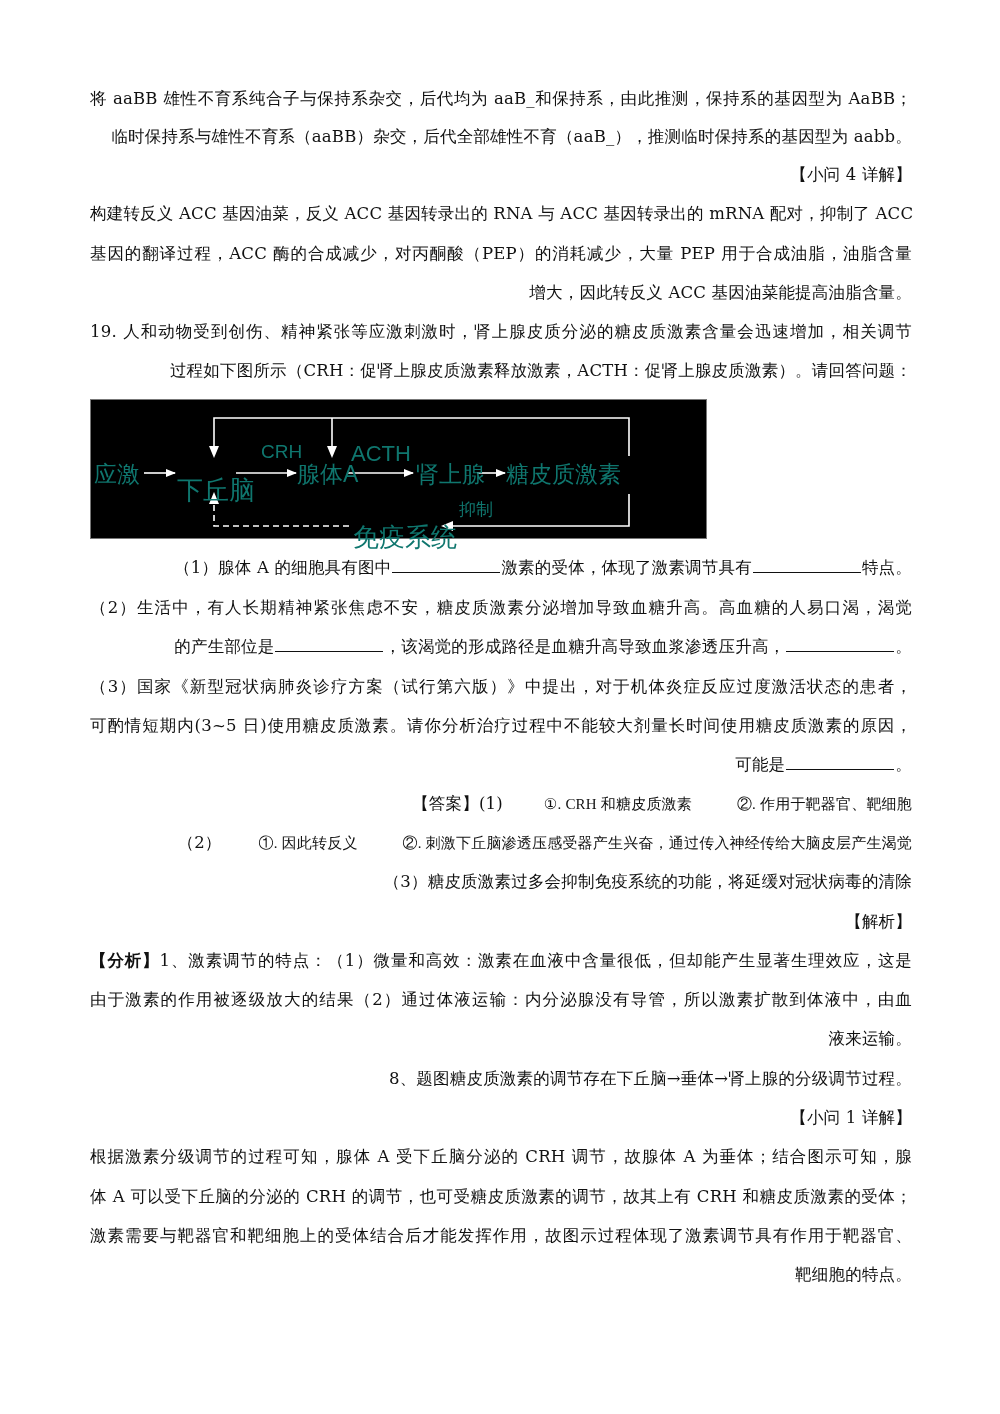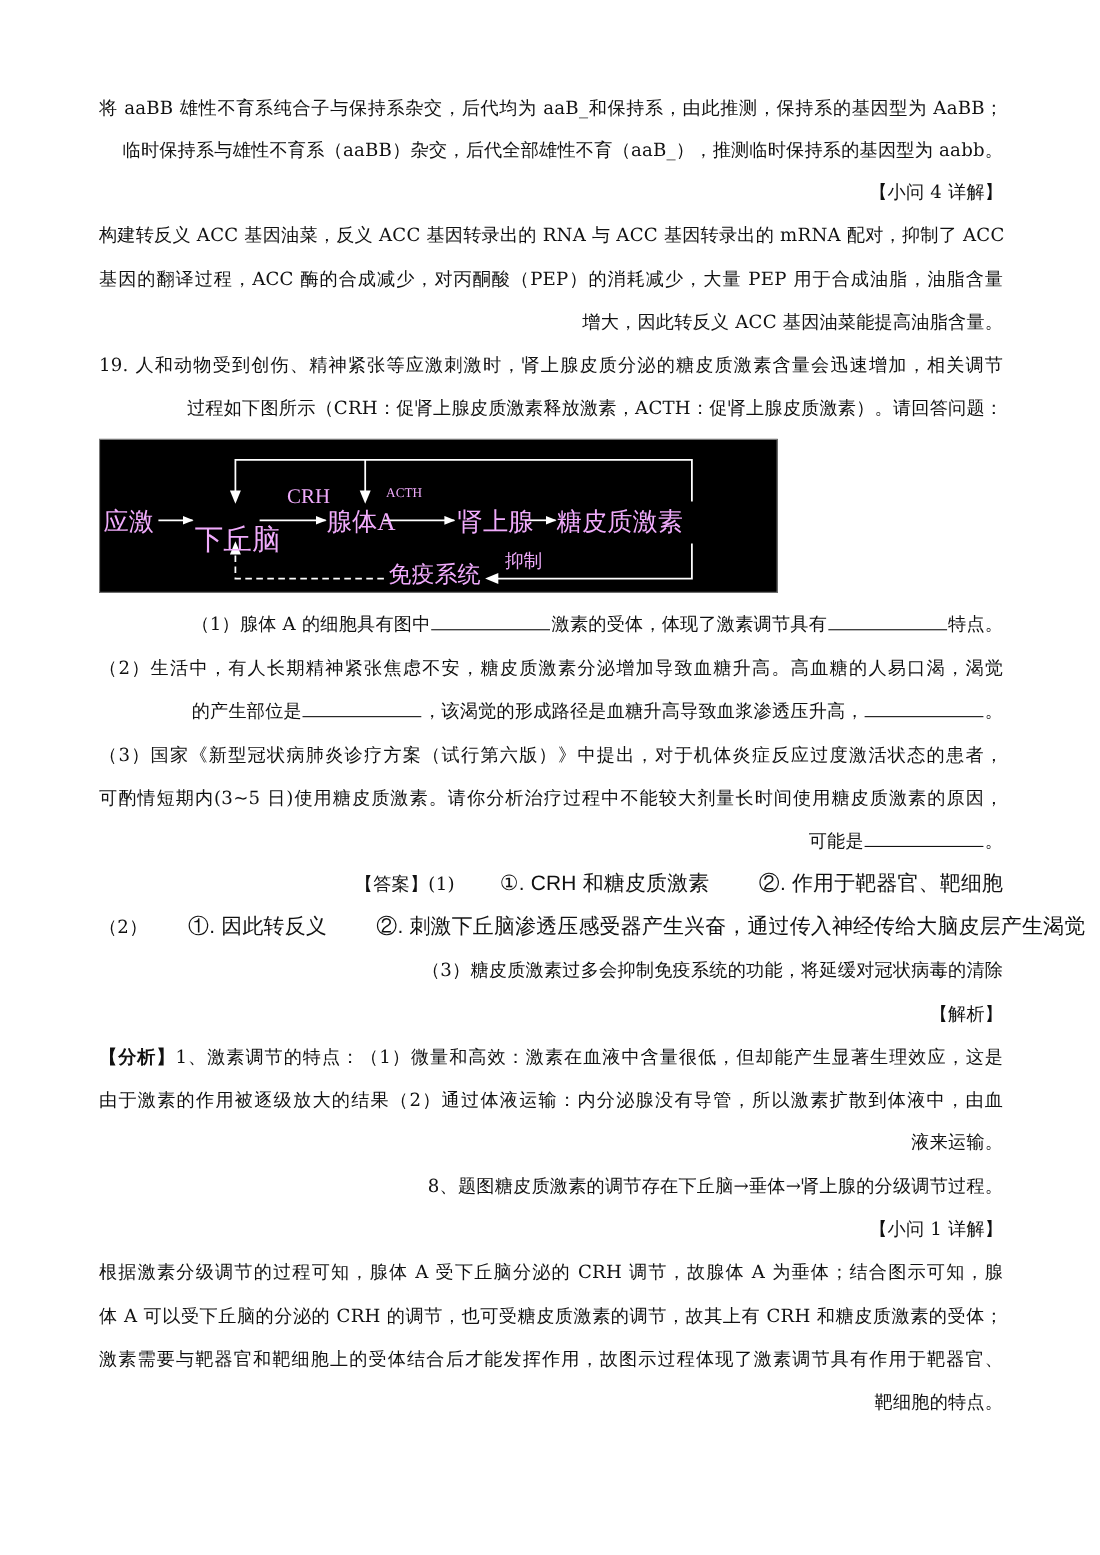--- a/index.html
+++ b/index.html
@@ -13,31 +13,31 @@
     font-size: 16.5px; line-height: 22px; white-space: nowrap;
     letter-spacing: 0.2px;
     text-align: right;
   }
   .just { text-align: justify; text-align-last: justify; }
   .blank {
     display: inline-block; border-bottom: 1px solid #111; height: 14px;
     vertical-align: baseline; margin: 0 1px;
   }
   .b1 { width: 108px; }
-  .sans { font-family: Liberation Sans, sans-serif; font-size: 19px; }
+  .sans { font-family: Liberation Serif, serif; font-size: 15px; }
   .gap { display: inline-block; }
   .bold { font-weight: bold; margin-top: 12px; }
   #diagram {
     position: absolute; left: 90px; top: 399px; width: 617px; height: 140px;
     background: #000; border: 1px solid #777; box-sizing: border-box;
   }
   #diagram svg { position: absolute; left: 0; top: 0; }
   .dlabel {
-    position: absolute; color: #f0abfc; white-space: nowrap;
-    font-family: Liberation Serif, serif;
+    position: absolute; color: #0f766e; white-space: nowrap;
+    font-family: Liberation Sans, sans-serif;
   }
 </style>
 </head>
 <body>
 
 <div class="line just" style="top:88px">将 aaBB 雄性不育系纯合子与保持系杂交，后代均为 aaB_和保持系，由此推测，保持系的基因型为 AaBB；</div>
 <div class="line" style="top:126px">临时保持系与雄性不育系（aaBB）杂交，后代全部雄性不育（aaB_），推测临时保持系的基因型为 aabb。</div>
 
 <div class="line" style="top:164px">【小问 4 详解】</div>
 <div class="line just" style="top:203px">构建转反义 ACC 基因油菜，反义 ACC 基因转录出的 RNA 与 ACC 基因转录出的 mRNA 配对，抑制了 ACC</div>
@@ -77,25 +77,25 @@
     <polyline points="538,94 538,126 360,126" fill="none" stroke="#fff" stroke-width="1.6"></polyline>
     <path d="M362,121 L350,126 L362,131 Z" fill="#fff"></path>
 
     <polyline points="258,126 123,126 123,100" fill="none" stroke="#fff" stroke-width="1.6" stroke-dasharray="6,4"></polyline>
     <path d="M118,104 L123,92 L128,104 Z" fill="#fff"></path>
   </svg>
   <span class="dlabel" style="left:3px;top:59px;font-size:23px">应激</span>
   <span class="dlabel" style="left:86px;top:73px;font-size:26px">下丘脑</span>
   <span class="dlabel" style="left:170px;top:41px;font-size:19px">CRH</span>
   <span class="dlabel" style="left:206px;top:59px;font-size:23px">腺体A</span>
-  <span class="dlabel" style="left:260px;top:41px;font-size:12px">ACTH</span>
+  <span class="dlabel" style="left:260px;top:41px;font-size:22px">ACTH</span>
   <span class="dlabel" style="left:325px;top:59px;font-size:23px">肾上腺</span>
   <span class="dlabel" style="left:415px;top:59px;font-size:23px">糖皮质激素</span>
   <span class="dlabel" style="left:368px;top:98px;font-size:17px">抑制</span>
-  <span class="dlabel" style="left:262px;top:108px;font-size:21px">免疫系统</span>
+  <span class="dlabel" style="left:262px;top:120px;font-size:26px">免疫系统</span>
 </div>
 
 <div class="line" style="top:557px">
   <span>（1）腺体 A 的细胞具有图中</span><span class="blank b1"></span><span>激素的受体，体现了激素调节具有</span><span class="blank b1"></span><span>特点。</span>
 </div>
 
 <div class="line just" style="top:597px">（2）生活中，有人长期精神紧张焦虑不安，糖皮质激素分泌增加导致血糖升高。高血糖的人易口渴，渴觉</div>
 <div class="line" style="top:636px">
   <span>的产生部位是</span><span class="blank b1"></span><span>，该渴觉的形成路径是血糖升高导致血浆渗透压升高，</span><span class="blank b1"></span><span>。</span>
 </div>

